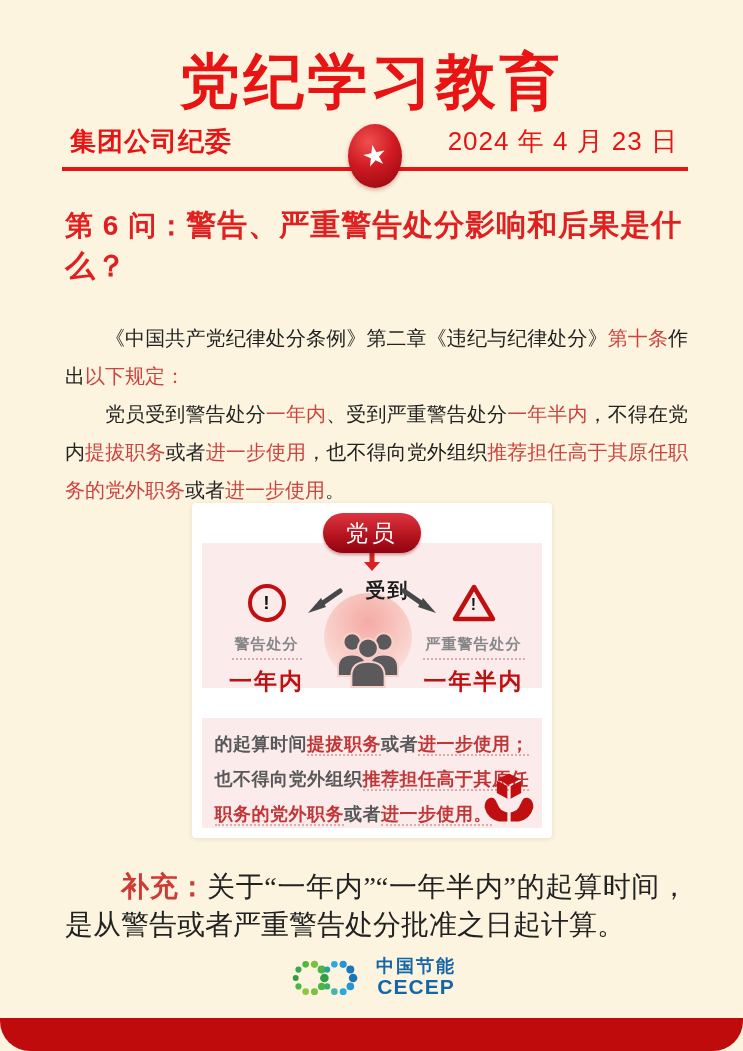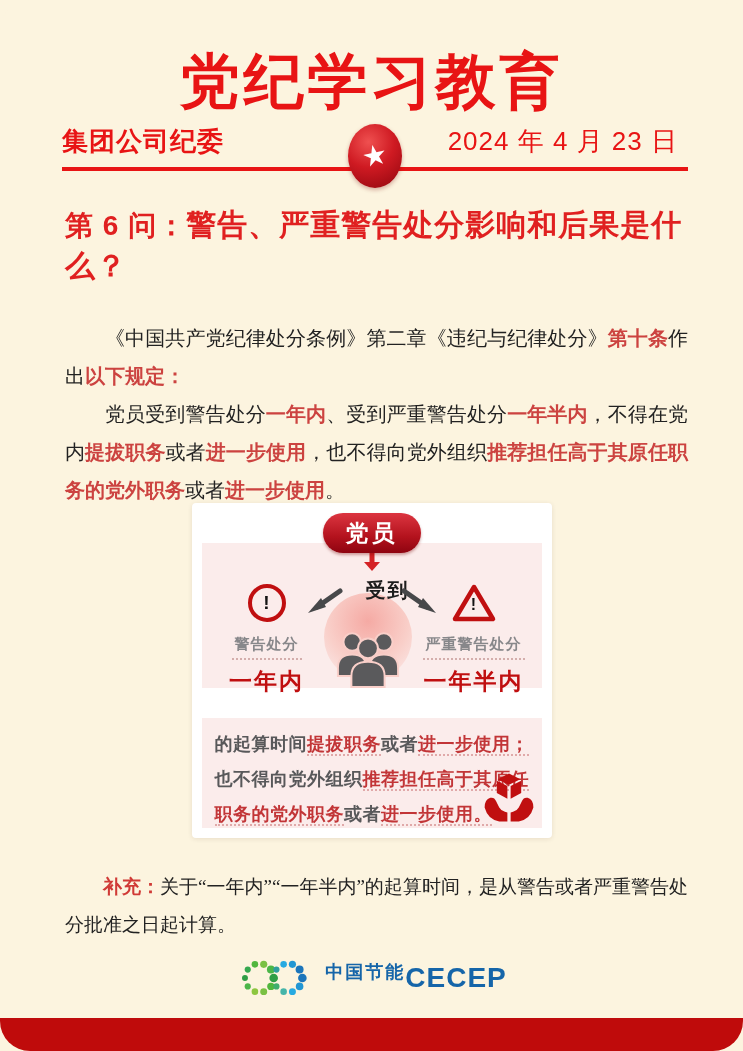--- a/index.html
+++ b/index.html
@@ -31,21 +31,21 @@
   .subtitle{
     margin-top:10px;text-align:center;
     font-size:42px;font-weight:700;letter-spacing:6px;line-height:1.2;
     color:var(--red);
   }
   .meta{
     position:relative;margin:14px 55px 0 62px;height:40px;
     border-bottom:4px solid var(--red);
     font-family:"Liberation Sans","DejaVu Sans",sans-serif;
   }
-  .meta .org{position:absolute;left:0;bottom:8px;font-size:26px;font-weight:700;color:var(--red);letter-spacing:1px;}
+  .meta .org{position:absolute;left:8px;bottom:8px;font-size:26px;font-weight:700;color:var(--red);letter-spacing:1px;}
   .meta .date{position:absolute;right:10px;bottom:8px;font-size:26px;color:var(--red);letter-spacing:1px;}
   .badge{
     position:absolute;left:50%;top:-3px;transform:translateX(-50%);
     width:54px;height:64px;border-radius:50%;z-index:2;
     background:radial-gradient(circle at 38% 28%, #ef5050 0%, #cf1a22 45%, #8e050e 100%);
     display:flex;align-items:center;justify-content:center;
     box-shadow:0 2px 4px rgba(120,0,0,.3);
   }
   .badge .star{color:#fff;font-size:28px;line-height:1;transform:rotate(-12deg);}
   
@@ -54,33 +54,33 @@
     font-family:"Liberation Sans","DejaVu Sans",sans-serif;
   }
   .q-prefix{font-size:28px;font-weight:900;letter-spacing:1px;}
   .q-text{font-size:30px;font-weight:800;letter-spacing:1px;}
   
   .body-text{
     margin:32px 55px 0 65px;font-size:20px;line-height:38px;
     color:var(--ink);text-align:justify;
   }
   .body-text p{margin:0;text-indent:2em;}
-  .body-text .seg.red{color:var(--accent-red);font-weight:bold;}
+  .body-text .seg.red{color:var(--accent-red);}
   
   .card{
     position:relative;width:360px;height:335px;margin:-6px auto 0;
     background:#ffffff;border-radius:4px;
     box-shadow:0 1px 5px rgba(60,30,10,.10);
     font-family:"Liberation Sans","DejaVu Sans",sans-serif;
   }
   .pill{
     position:absolute;top:10px;left:50%;transform:translateX(-50%);
     width:98px;height:40px;border-radius:21px;z-index:3;
     background:linear-gradient(180deg,#dc3540,#b3121d 60%,#8e0410);
-    color:#fff;font-weight:700;font-size:23px;letter-spacing:3px;
+    color:#fff;font-weight:400;font-size:23px;letter-spacing:3px;
     display:flex;align-items:center;justify-content:center;
     box-shadow:0 2px 3px rgba(120,0,0,.35);
   }
   .panel1{position:absolute;top:40px;left:10px;right:10px;height:145px;background:var(--pink);}
   .receive-col{position:absolute;left:0;right:0;top:8px;text-align:center;z-index:2;}
   .receive-label{font-weight:800;font-size:20px;color:#1d1d1d;letter-spacing:2px;margin-top:1px;margin-left:32px;}
   .people{position:absolute;left:122px;top:50px;width:88px;height:95px;}
   .people-bg{
     position:absolute;left:0;top:0;width:88px;height:88px;border-radius:50%;
     background:radial-gradient(circle at 50% 32%, #f5aaa4 0%, #f9cfc9 55%, rgba(250,218,212,0) 95%);
@@ -114,33 +114,33 @@
   .panel2{
     position:absolute;left:10px;right:10px;top:215px;bottom:10px;background:var(--pink);
     box-sizing:border-box;padding:9px 8px 0 13px;
     font-size:18px;font-weight:700;line-height:35px;letter-spacing:.5px;
     color:var(--note-gray);text-align:left;
   }
   .panel2 .seg.red{color:#c23537;border-bottom:2px dotted #e0a9a9;}
   .hands{position:absolute;right:6px;bottom:5px;width:54px;height:52px;}
   
   .supplement{
-    margin:30px 55px 0 65px;font-size:19px;line-height:38px;color:var(--ink);
+    margin:30px 55px 0 65px;font-size:28px;line-height:38px;color:var(--ink);
     text-indent:2em;text-align:justify;
   }
   .supp-prefix{color:#d03a36;font-weight:700;}
   
   .logo{
     position:absolute;left:50%;top:950px;transform:translateX(-50%);
     display:flex;align-items:center;gap:7px;
   }
   .logo-dots{width:82px;height:56px;}
-  .logo-textcol{display:flex;flex-direction:row;line-height:1.08;}
+  .logo-textcol{display:flex;flex-direction:column;line-height:1.08;align-items:center;}
   .logo-cn{font-family:"Liberation Sans","DejaVu Sans",sans-serif;font-weight:800;font-size:18px;color:var(--logo-blue);letter-spacing:2px;}
-  .logo-en{font-family:"Liberation Sans","DejaVu Sans",sans-serif;font-weight:800;font-size:28px;color:var(--logo-blue);letter-spacing:1px;}
+  .logo-en{font-family:"Liberation Sans","DejaVu Sans",sans-serif;font-weight:800;font-size:21px;color:var(--logo-blue);letter-spacing:1px;}
   .bottom-bar{position:absolute;left:0;right:0;bottom:0;height:33px;background:var(--bar-red);}
 </style>
 </head>
 <body>
 
 <div class="page">
 
   <div class="title">党纪学习教育</div>
 
   <div class="meta">

